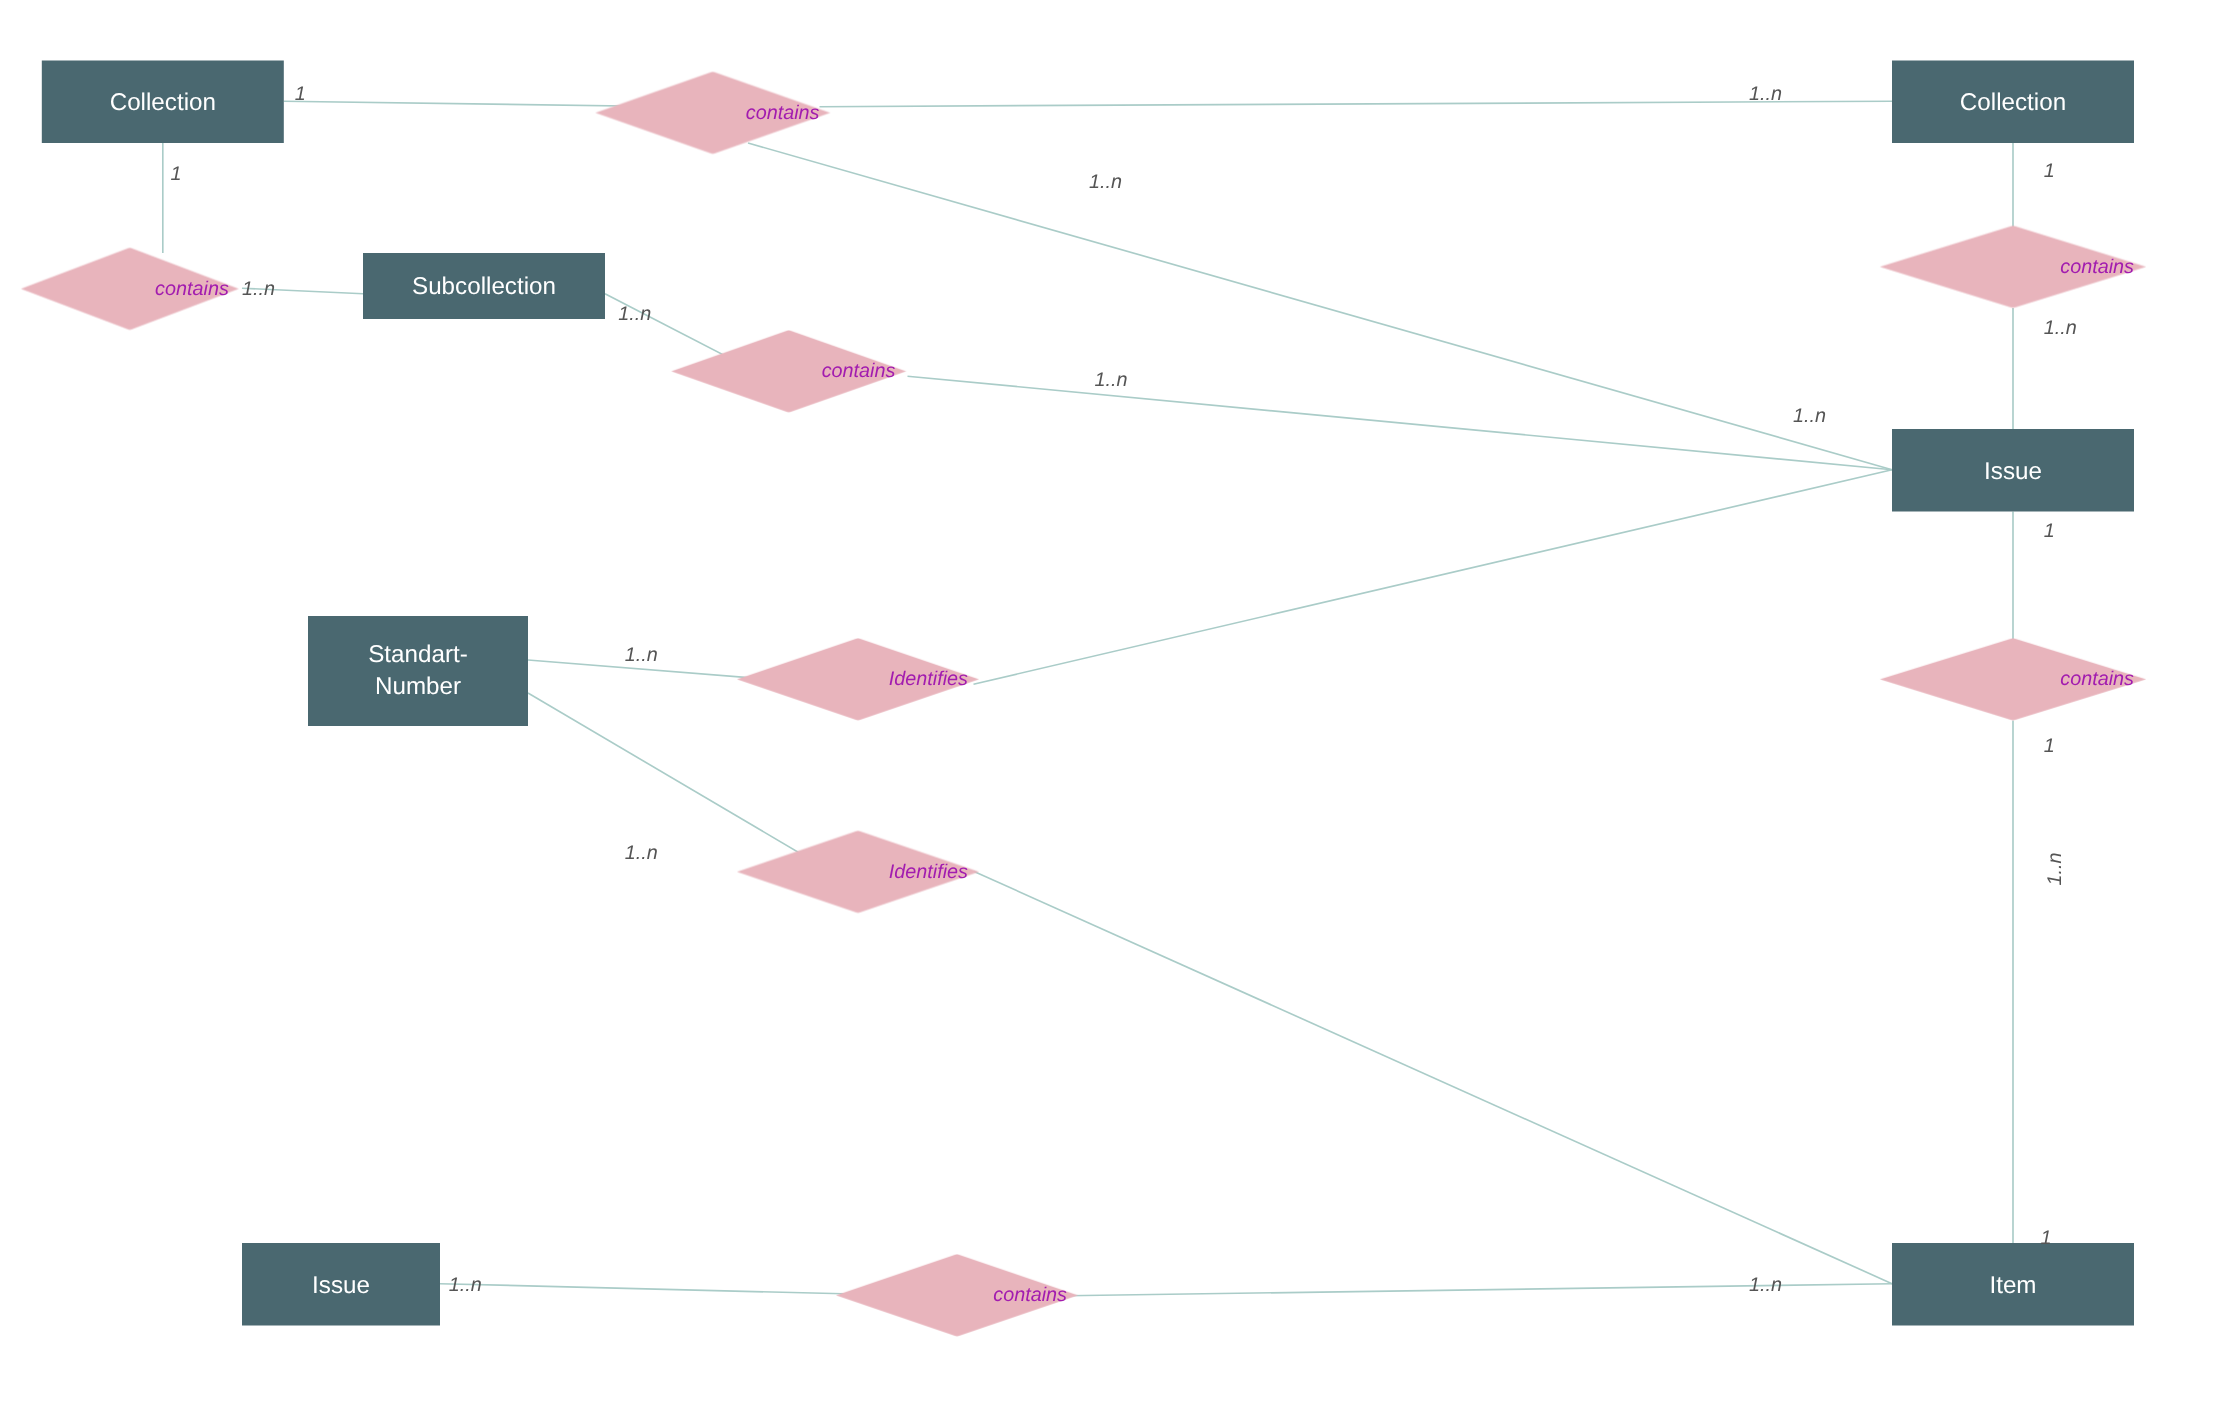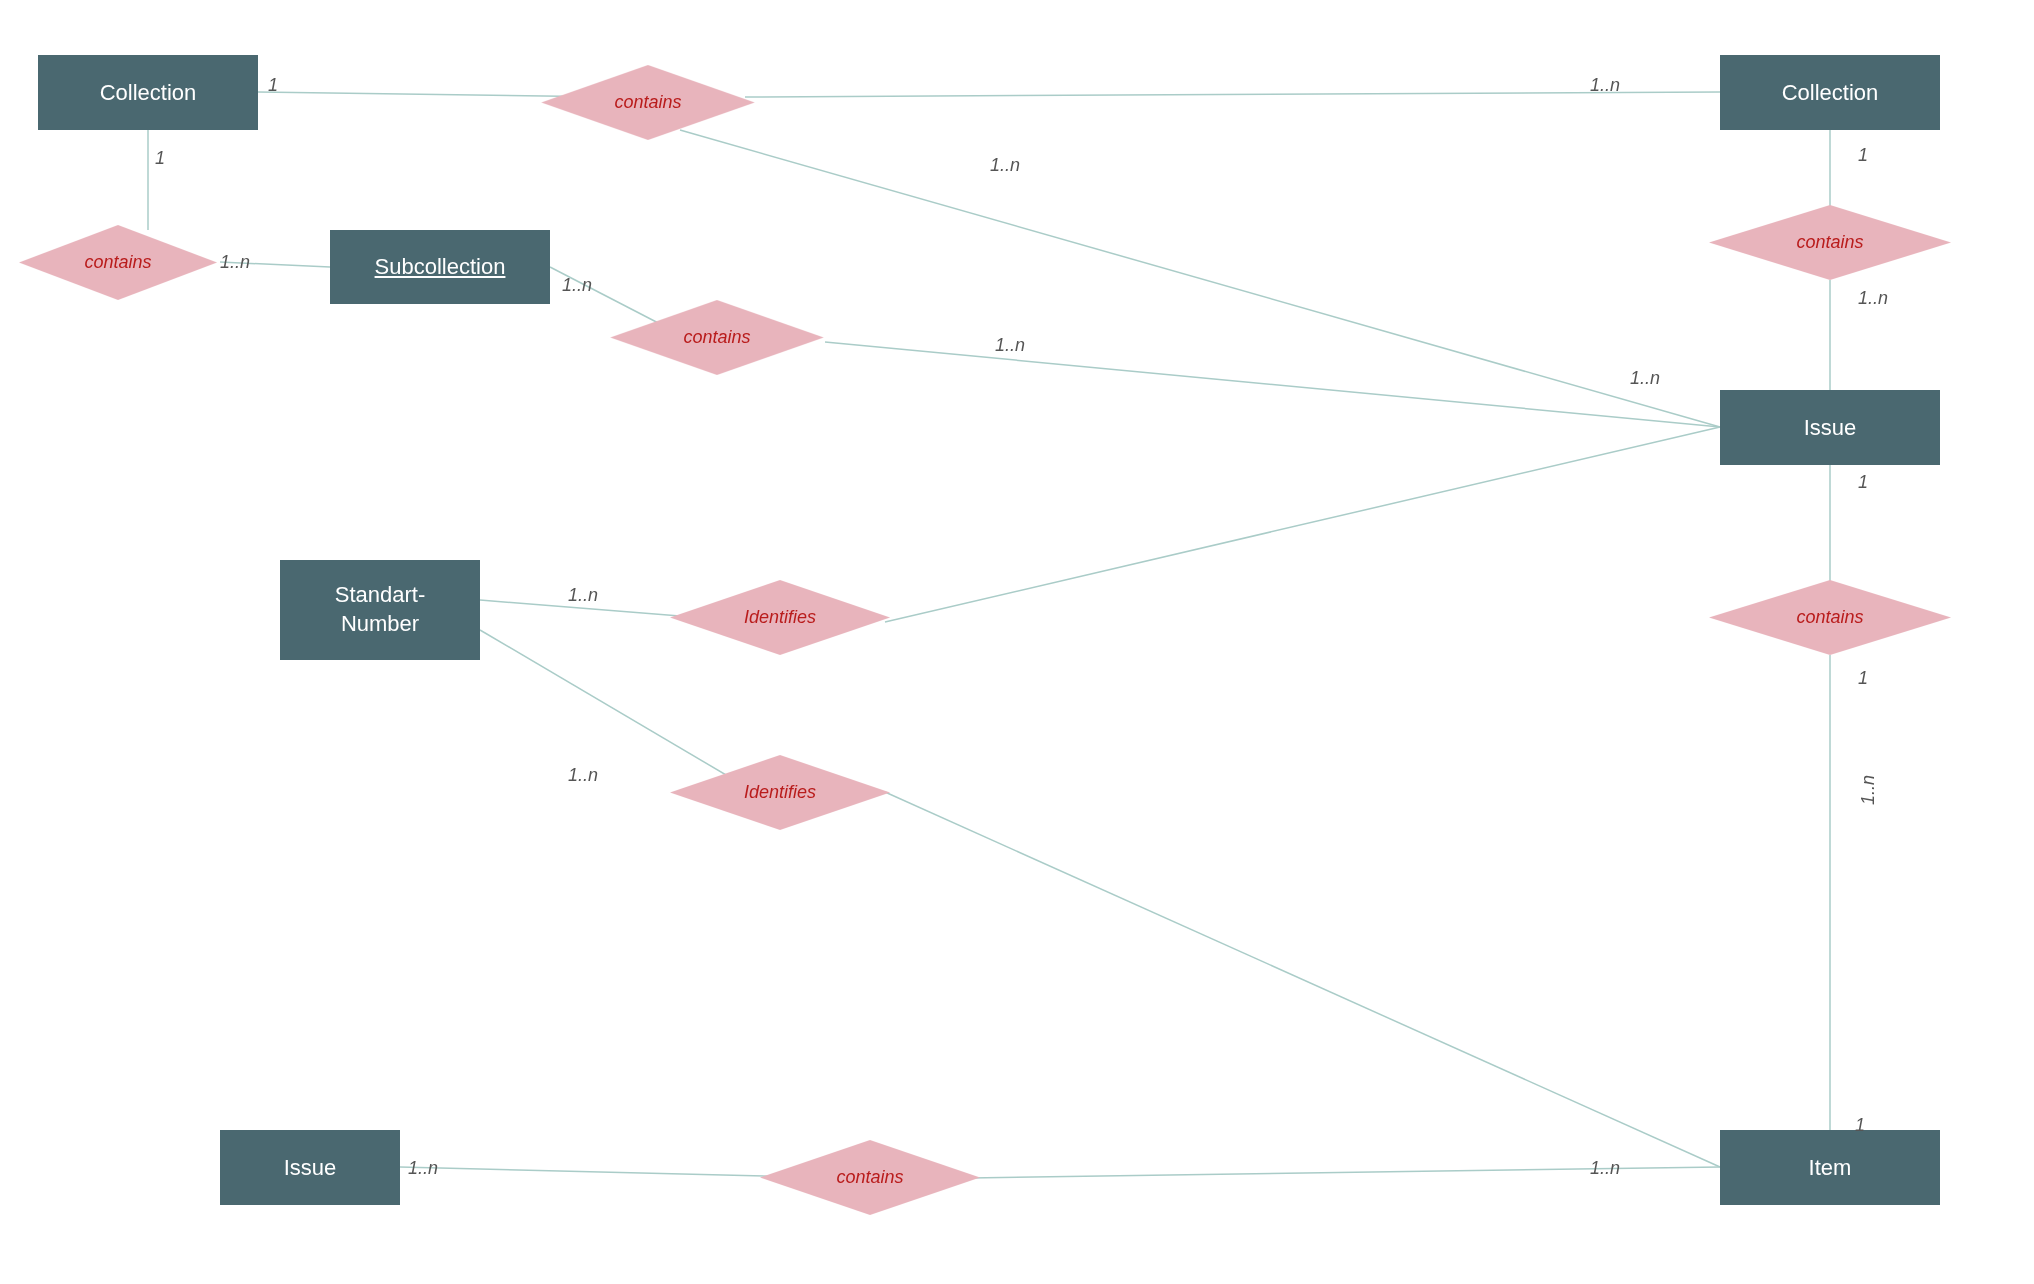--- a/index.html
+++ b/index.html
@@ -34,24 +34,24 @@
       justify-content: center;
       text-align: center;
       padding: 14px 18px;
     }
     .diamond {
       position: absolute;
       width: 130px;
       height: 65px;
       display: flex;
       align-items: center;
-      justify-content: center;
+      justify-content: flex-end;
       font-size: 18px;
       font-style: italic;
-      color: #b91c1c;
+      color: #a21caf;
     }
     .diamond::before {
       content: '';
       position: absolute;
       width: 100%;
       height: 100%;
       background: #e8b4bc;
       transform: perspective(100px) rotateX(0deg) scaleX(1.1) rotate(0deg);
       clip-path: polygon(50% 0%, 100% 50%, 50% 100%, 0% 50%);
       z-index: 0;
@@ -109,21 +109,21 @@
   </svg>
 
   <div class="entity" style="left:38px; top:55px; width:220px; height:75px;">
     <span>Collection</span>
   </div>
 
   <div class="entity" style="left:1720px; top:55px; width:220px; height:75px;">
     <span>Collection</span>
   </div>
 
-  <div class="entity" style="left:330px; top:230px; width:220px; height:74px;text-decoration:underline;">
+  <div class="entity" style="left:330px; top:230px; width:220px; height:60px;">
     <span>Subcollection</span>
   </div>
 
   <div class="entity" style="left:1720px; top:390px; width:220px; height:75px;">
     <span>Issue</span>
   </div>
 
   <div class="entity" style="left:280px; top:560px; width:200px; height:100px; line-height:1.3;">
     <span>Standart-<br>Number</span>
   </div>

